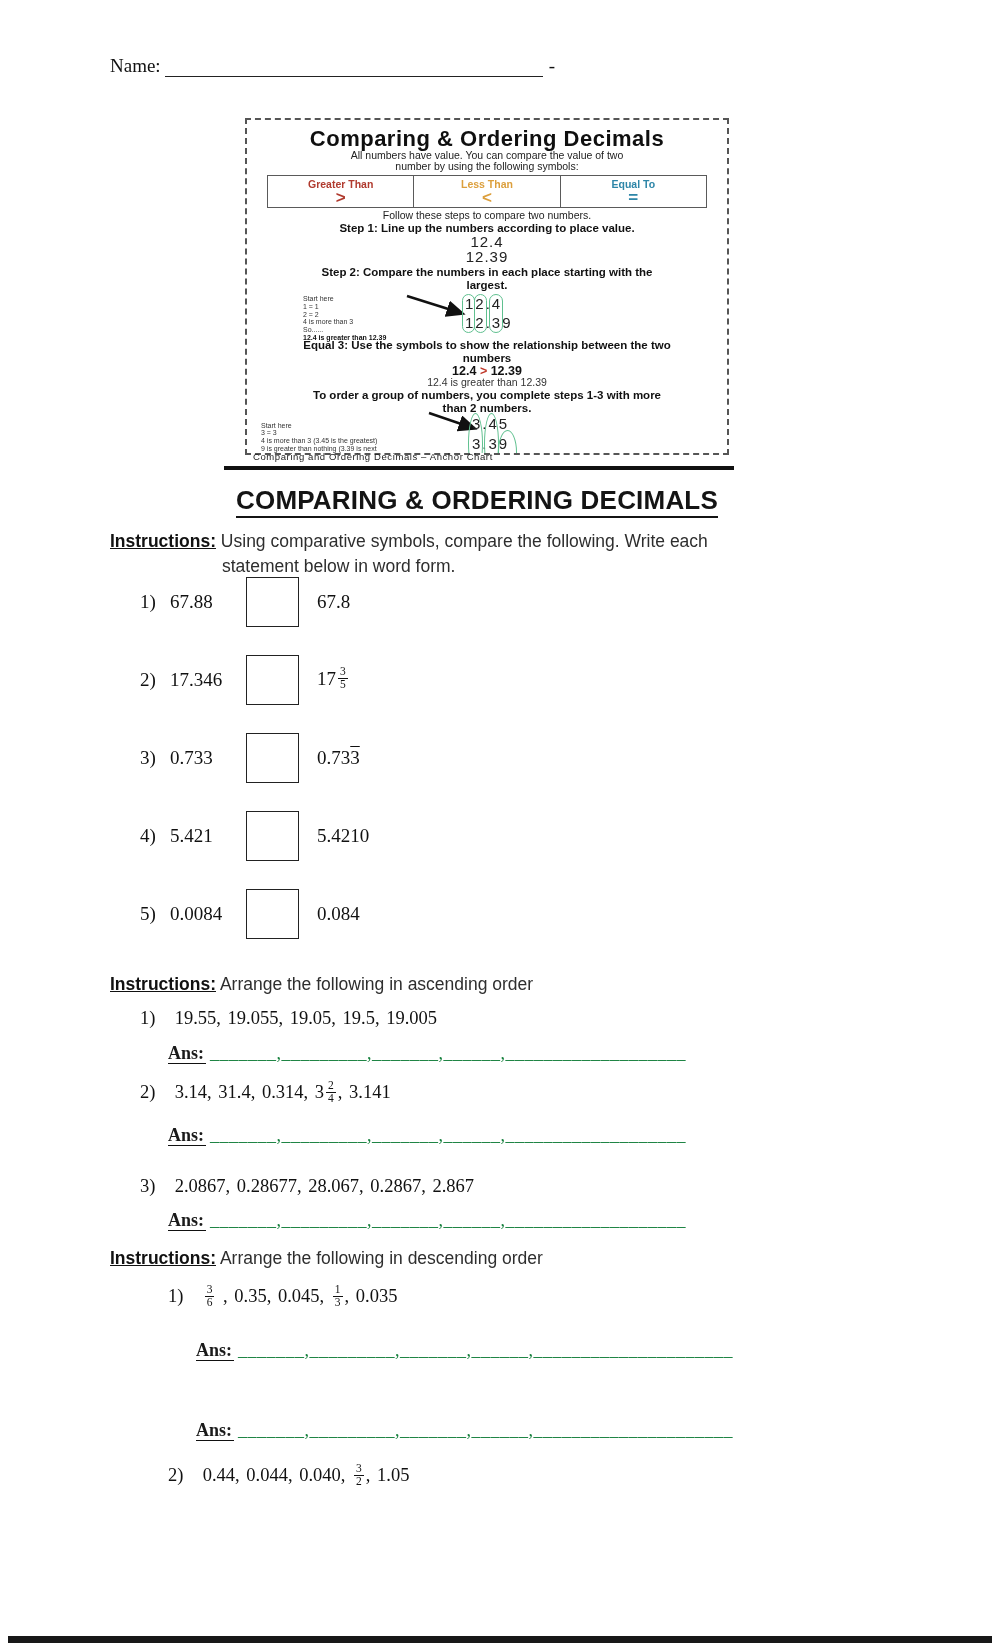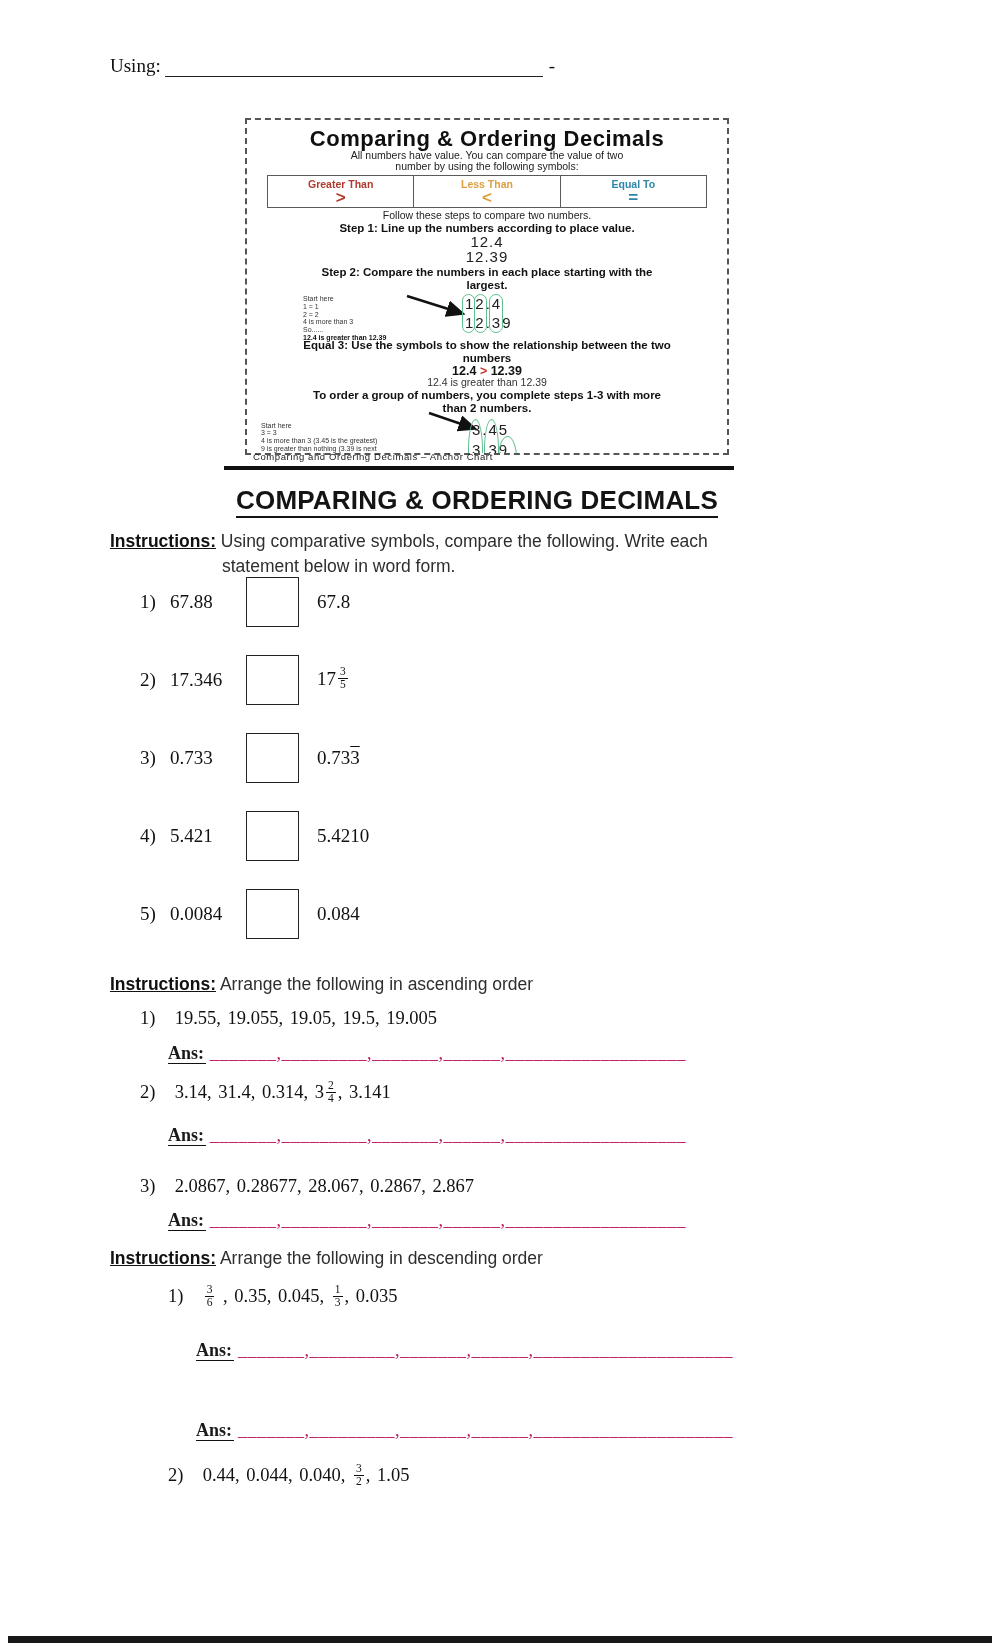--- a/index.html
+++ b/index.html
@@ -33,21 +33,21 @@
   .c-step { font-size:11.5px; font-weight:bold; line-height:11px; padding-top:2px; color:#111; }
   .c-nums { font-size:15px; line-height:14.5px; letter-spacing:1px; color:#222; padding:1px 0; }
   .s2-visual { position:relative; height:47px; text-align:left; }
   .s3-visual { position:relative; height:64px; text-align:left; }
   .c-notes { position:absolute; font-size:7px; line-height:7.8px; color:#333; text-align:left; }
   .c-notes .bold { font-weight:bold; color:#111; }
   .s2-visual .c-notes { left:48px; top:4px; }
   .s3-visual .c-notes { left:6px; top:8px; }
   .colnums { position:absolute; font-size:15px; letter-spacing:2px; line-height:19px; color:#222; }
   .s2-visual .colnums { left:210px; top:3px; }
-  .s3-visual .colnums { left:217px; top:6px; line-height:20px; }
+  .s3-visual .colnums { left:217px; top:0; line-height:20px; }
   .hl { position:absolute; border:1.5px solid #5fc08f; border-radius:7px; }
   .hl.oval { border-radius:50%; }
   .arrow-svg { position:absolute; }
   .c-compare { font-size:12.5px; font-weight:bold; line-height:12px; padding-top:1px; color:#111; }
   .c-word { font-size:10.5px; line-height:10.5px; color:#333; }
   .chart-caption { position:absolute; top:451px; left:253px; font-size:9.5px; letter-spacing:0.6px; color:#222; }
   .thick-line { position:absolute; top:466px; left:224px; width:510px; height:3.5px; background:#111; }
 
   
   .heading { position:absolute; top:485px; left:0; width:954px; text-align:center; }
@@ -68,42 +68,42 @@
   .pright { }
   .frac { display:inline-flex; flex-direction:column; align-items:center; font-size:11.5px; line-height:11px; vertical-align:middle; margin:0 2px; position:relative; top:-2px; }
   .frac .fnum { border-bottom:1.2px solid #111; padding:0 2px 0.5px; }
   .frac .fden { padding-top:0.5px; }
   .over { text-decoration:overline; }
 
   .order-item { position:absolute; font-size:18.5px; color:#111; word-spacing:2px; }
   .oinum { display:inline-block; width:28px; }
   .ans-row { position:absolute; font-size:18px; color:#1a1a1a; }
   .ans-label { font-weight:bold; border-bottom:1.6px solid #111; padding-right:2px; margin-right:4px; }
-  .ans-blanks { letter-spacing:0.5px; color:#be185d; }
+  .ans-blanks { letter-spacing:0.5px; color:#15803d; }
 
   .oi-a1 { top:1008px; left:140px; }
   .ans-a1 { top:1043px; left:168px; }
   .oi-a2 { top:1082px; left:140px; }
   .ans-a2 { top:1125px; left:168px; }
   .oi-a3 { top:1176px; left:140px; }
   .ans-a3 { top:1210px; left:168px; }
   .oi-d1 { top:1286px; left:168px; }
   .ans-d1 { top:1340px; left:196px; }
   .oi-d2 { top:1465px; left:168px; }
   .ans-d2 { top:1420px; left:196px; }
 
   .bottom-bar { position:absolute; top:1636px; left:8px; width:984px; height:7px; background:#181818; }
 </style>
 </head>
 <body>
 
 <div class="page">
 
   <div class="name-row serif">
-    <span>Using:</span><span class="name-line"></span><span class="name-suffix">-</span>
+    <span>Name:</span><span class="name-line"></span><span class="name-suffix">-</span>
   </div>
 
   <div class="chart">
     <div class="c-title">Comparing &amp; Ordering Decimals</div>
     <div class="c-sub">All numbers have value. You can compare the value of two</div>
     <div class="c-sub">number by using the following symbols:</div>
 
     <div class="sym-table">
       <div class="sym-col">
         <div class="sym-label" style="color: rgb(176, 58, 46);">Greater Than</div>

